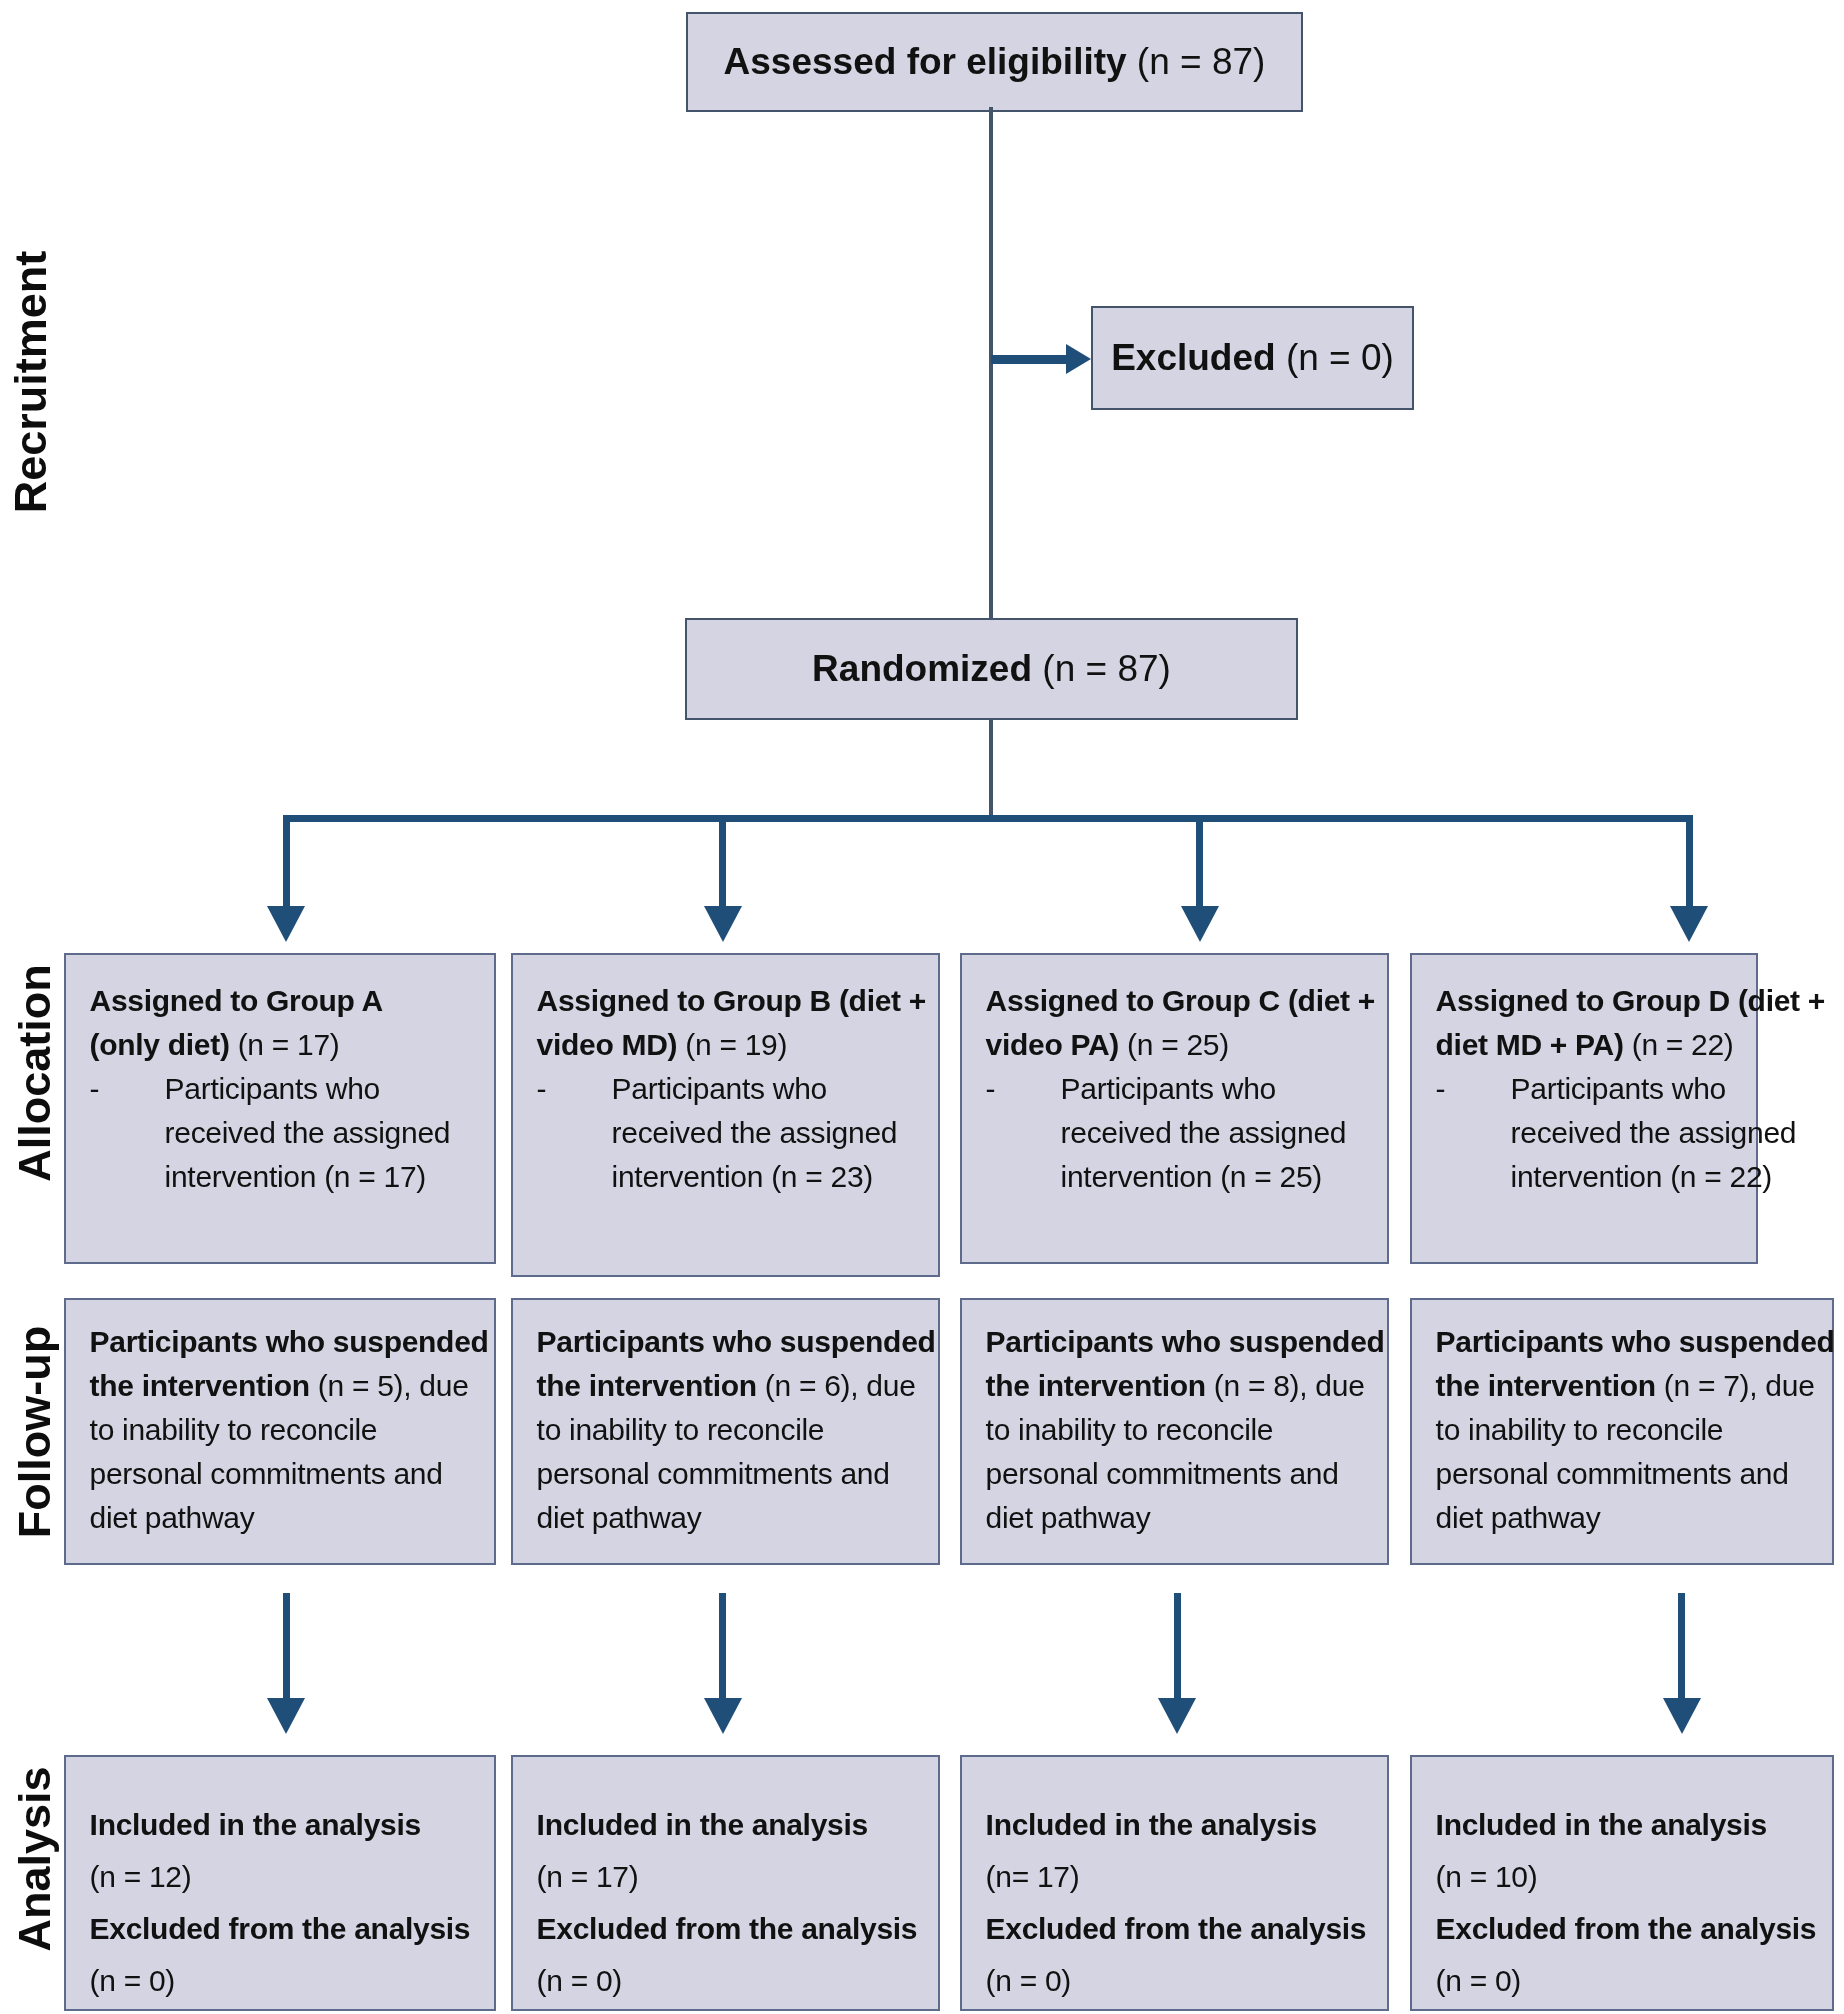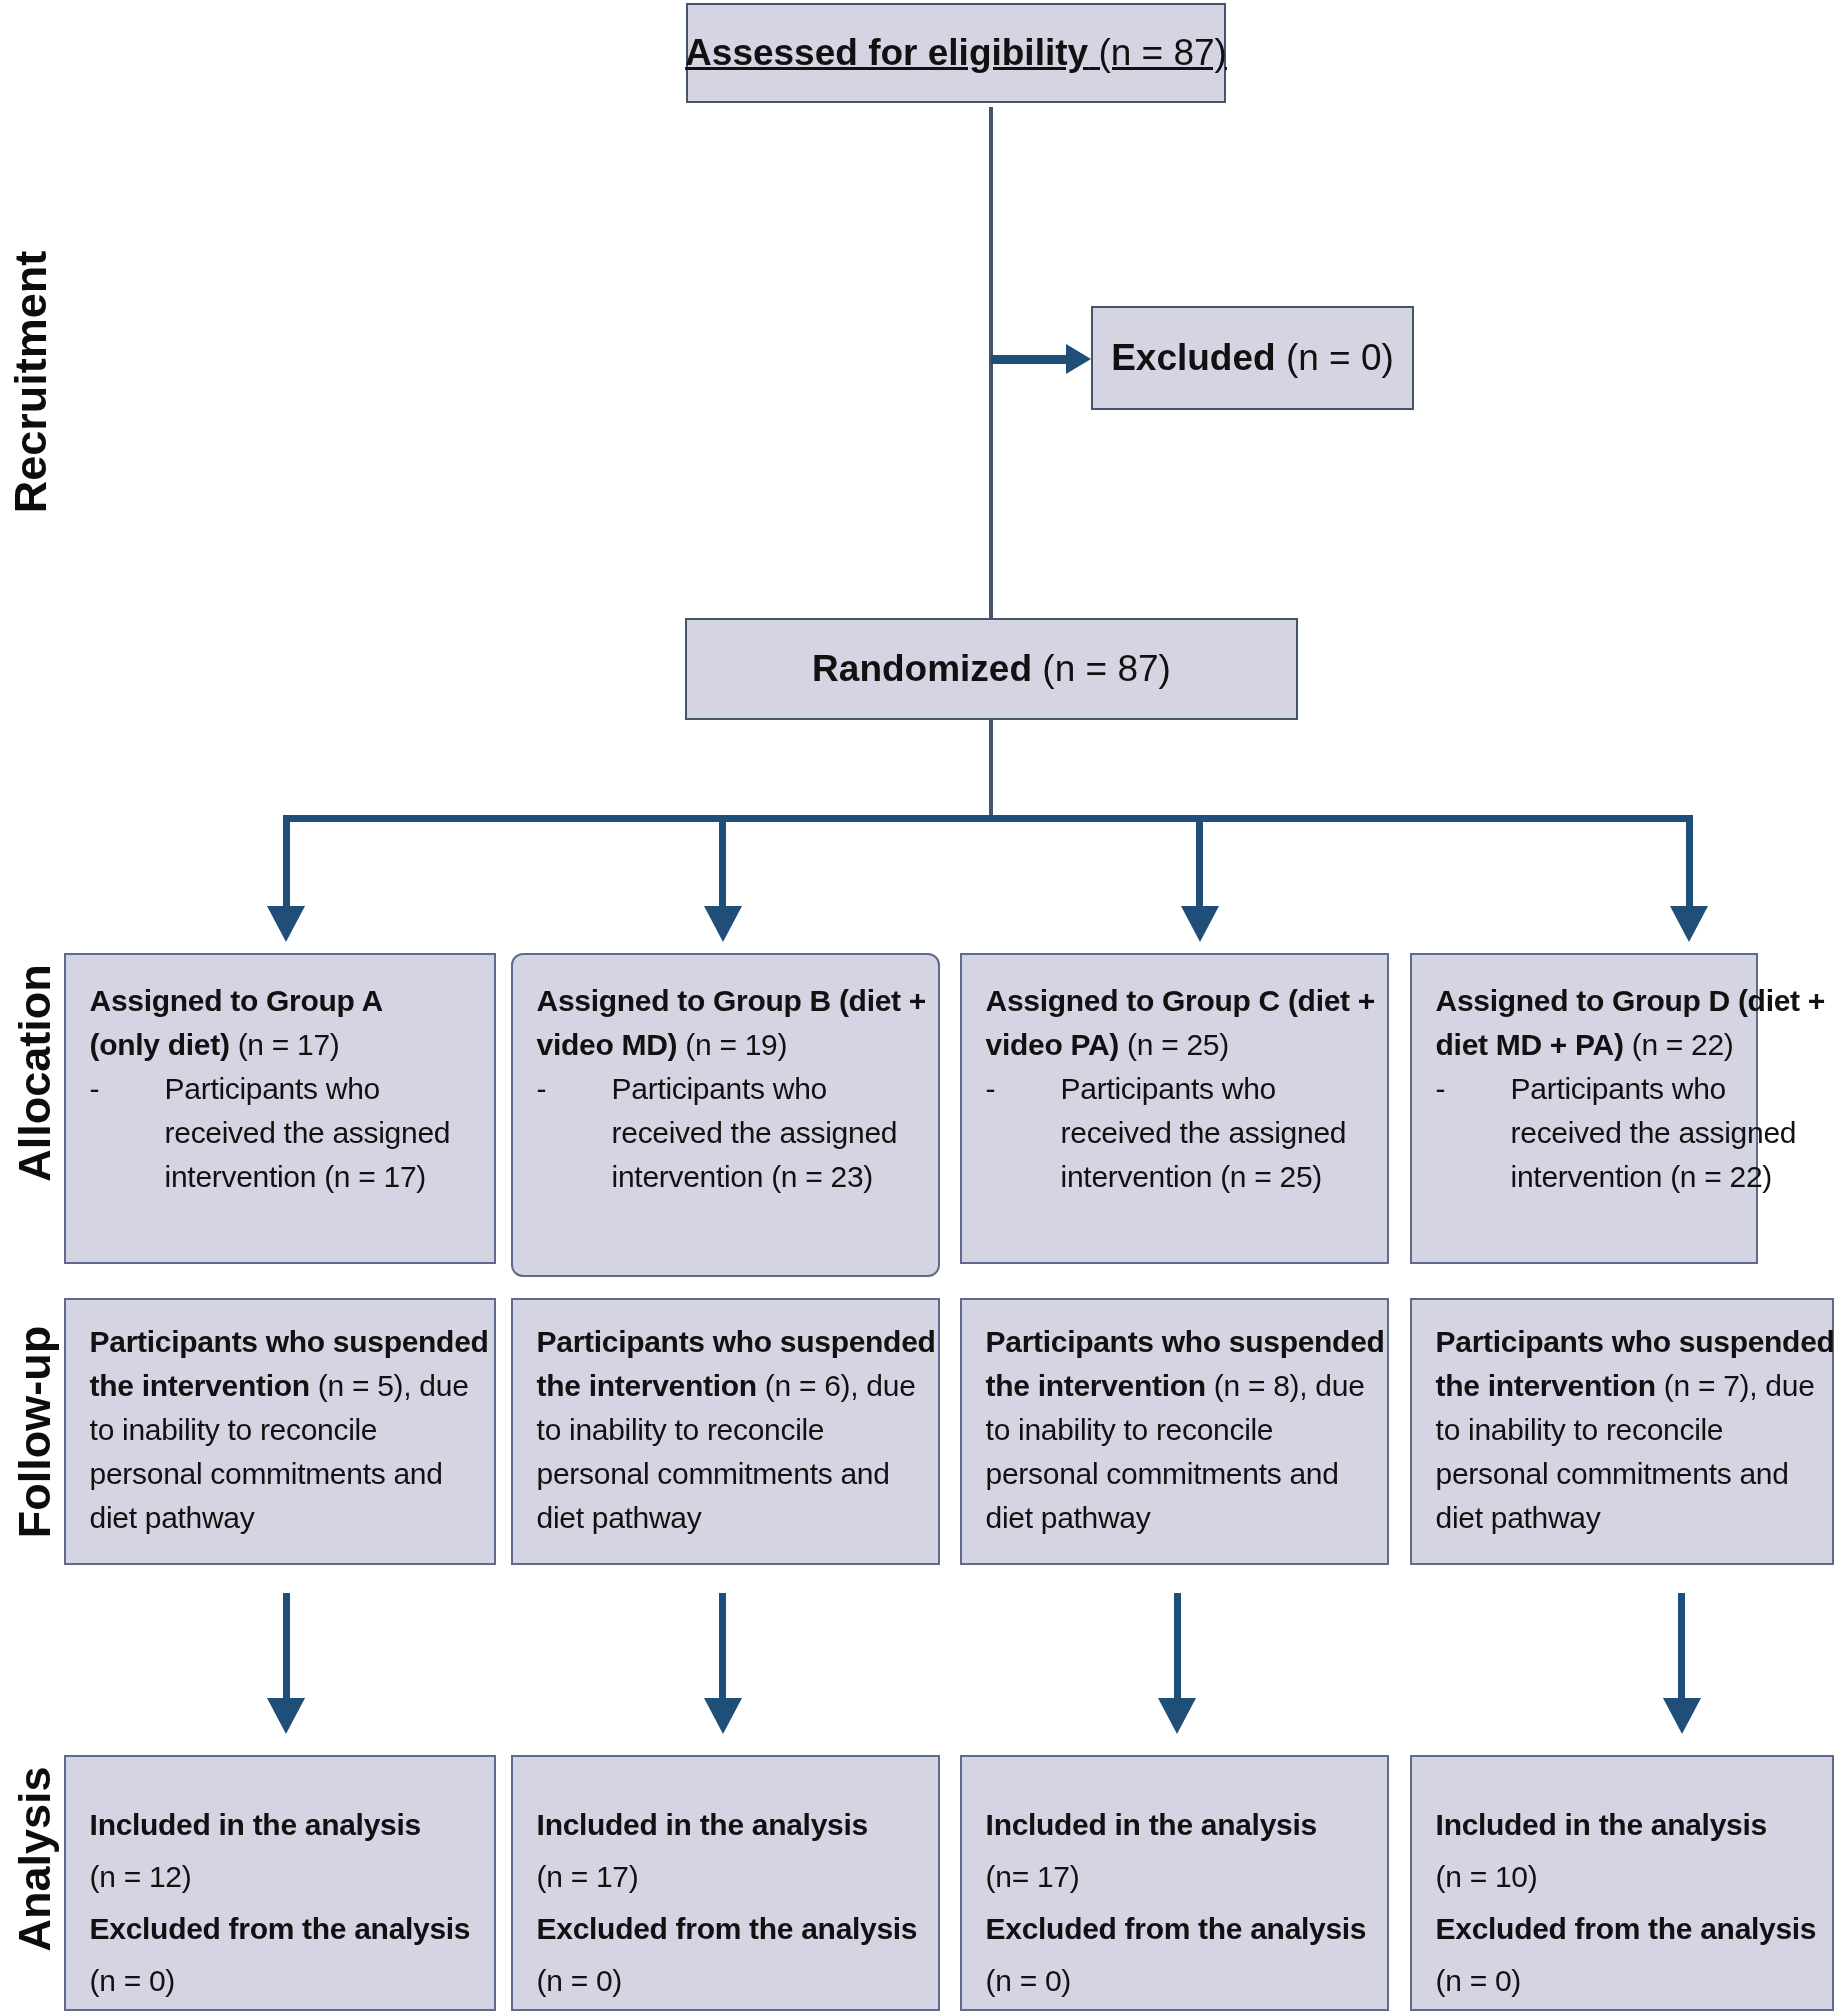--- a/index.html
+++ b/index.html
@@ -43,21 +43,21 @@
 </head>
 <body>
 
 <div class="canvas">
 
   <div class="vlabel" style="left:-160px;top:350px;">Recruitment</div>
   <div class="vlabel" style="left:-156px;top:1041px;">Allocation</div>
   <div class="vlabel" style="left:-156px;top:1400px;">Follow-up</div>
   <div class="vlabel" style="left:-156px;top:1827px;">Analysis</div>
 
-  <div class="box hbox" style="left:686px;top:3px;width:540px;height:100px;text-decoration:underline;">
+  <div class="box hbox" style="left:686px;top:12px;width:617px;height:100px;">
     <span class="b">Assessed for eligibility</span><span> (n = 87)</span>
   </div>
   <div class="box hbox" style="left:1091px;top:306px;width:323px;height:104px;">
     <span class="b">Excluded</span><span> (n = 0)</span>
   </div>
   <div class="box hbox" style="left:685px;top:618px;width:613px;height:102px;">
     <span class="b">Randomized</span><span> (n = 87)</span>
   </div>
 
   <div class="conn" style="left:989px;top:107px;width:3.6px;height:511px;"></div>
@@ -89,21 +89,21 @@
     <div class="ln"><span class="b">(only diet)</span><span> (n = 17)</span></div>
     <div class="bullet-row">
       <span class="dash">-</span>
       <div>
         <div class="ln">Participants who</div>
         <div class="ln">received the assigned</div>
         <div class="ln">intervention (n = 17)</div>
       </div>
     </div>
   </div>
-  <div class="box body-box" style="left:511px;top:953px;width:429px;height:324px;border-radius:12px;">
+  <div class="box body-box" style="left:511px;top:953px;width:429px;height:324px;">
     <div class="ln b">Assigned to Group B (diet +</div>
     <div class="ln"><span class="b">video MD)</span><span> (n = 19)</span></div>
     <div class="bullet-row">
       <span class="dash">-</span>
       <div>
         <div class="ln">Participants who</div>
         <div class="ln">received the assigned</div>
         <div class="ln">intervention (n = 23)</div>
       </div>
     </div>

